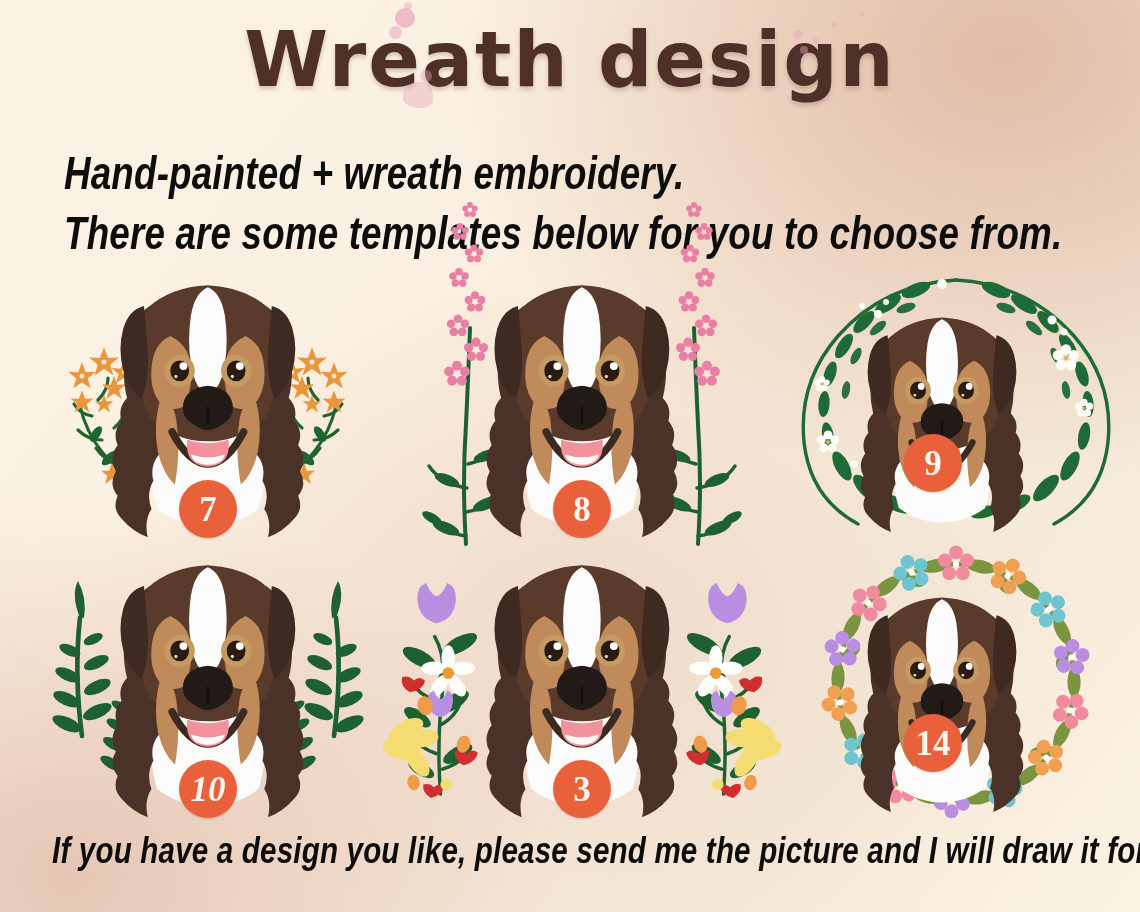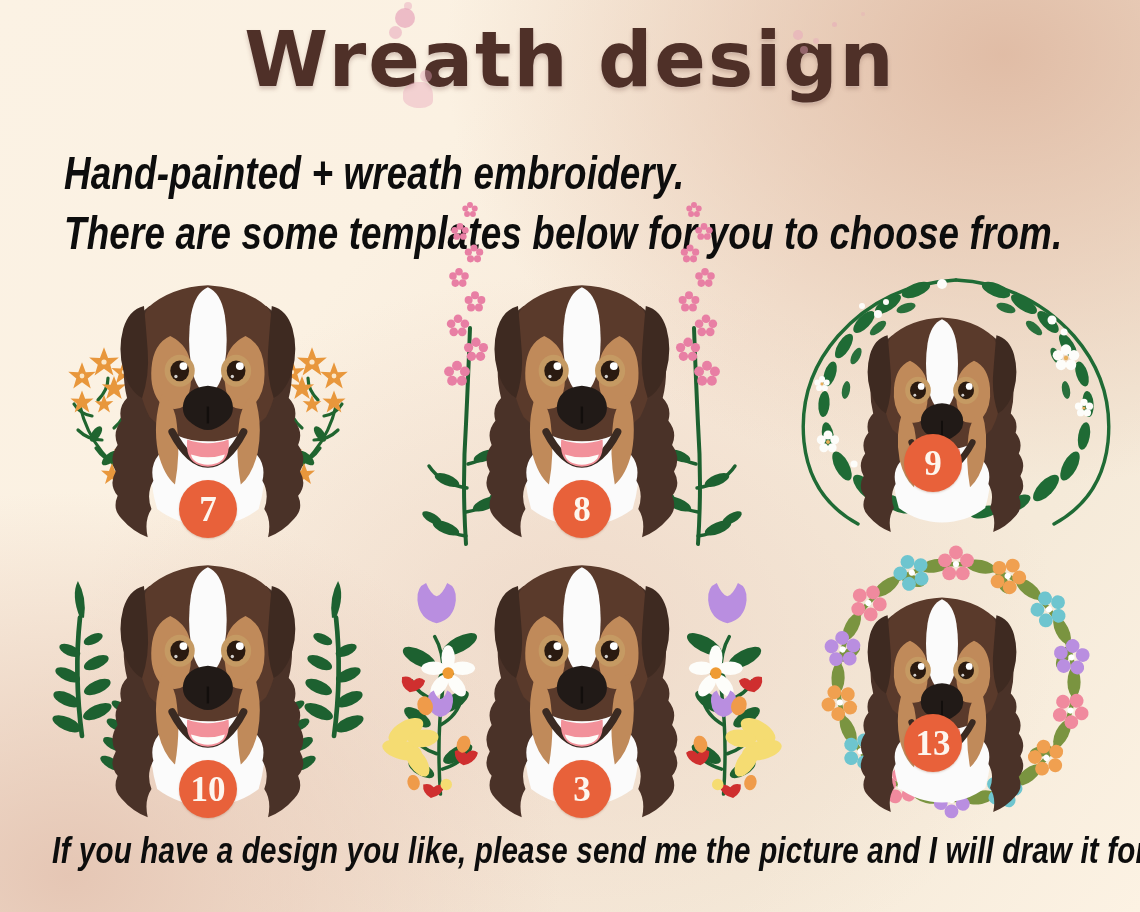--- a/index.html
+++ b/index.html
@@ -63,21 +63,21 @@
     background:#e8613a;
     color:#fdf6ee;
     font-family:"Liberation Serif", serif;
     font-weight:700;font-size:35px;
     display:flex;align-items:center;justify-content:center;
     line-height:1;
     z-index:6;
     box-shadow:0 1px 2px rgba(140,70,40,.25);
   }
   .badge-below{left:161px;top:212px;}
-  .badge-10  {left:161px;top:212px;}
+  .badge-10  {left:161px;top:212px;font-style:italic;}
   .badge-in  {left:138px;top:172px;}
 </style>
 </head>
 <body>
 
 <div id="page">
 
   <div id="title-wrap">
     <div id="title">Wreath design</div>
   </div>
@@ -669,18 +669,18 @@
                 <circle cx="190" cy="22" r="3.1"></circle>
               </g>
           </g>
         </g>
 
         <g transform="translate(24,46) scale(.80)">
           <use href="#dogface"></use>
         </g>
       </svg>
     </div>
-    <div class="badge badge-in">13</div>
+    <div class="badge badge-in">14</div>
   </div>
 
   <div class="para" id="footer-note">If you have a design you like, please send me the picture and I will draw it for you.</div>
 
 </div>
 
 </body></html>

